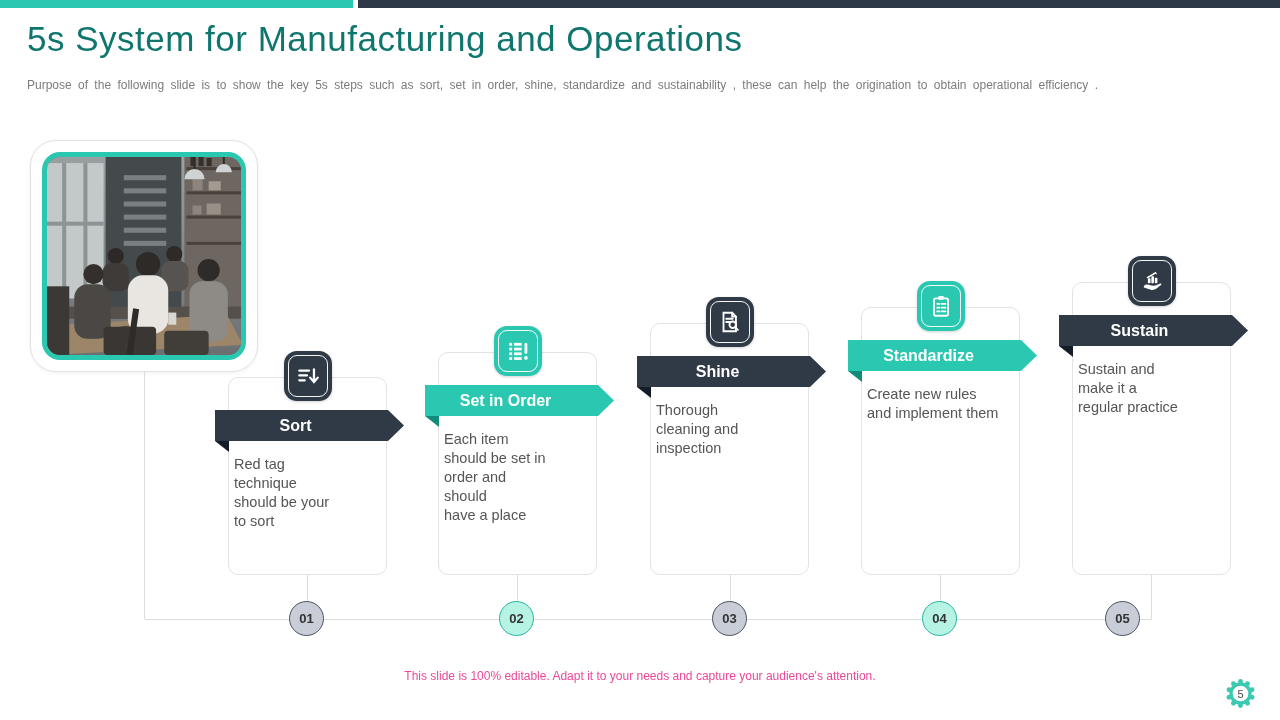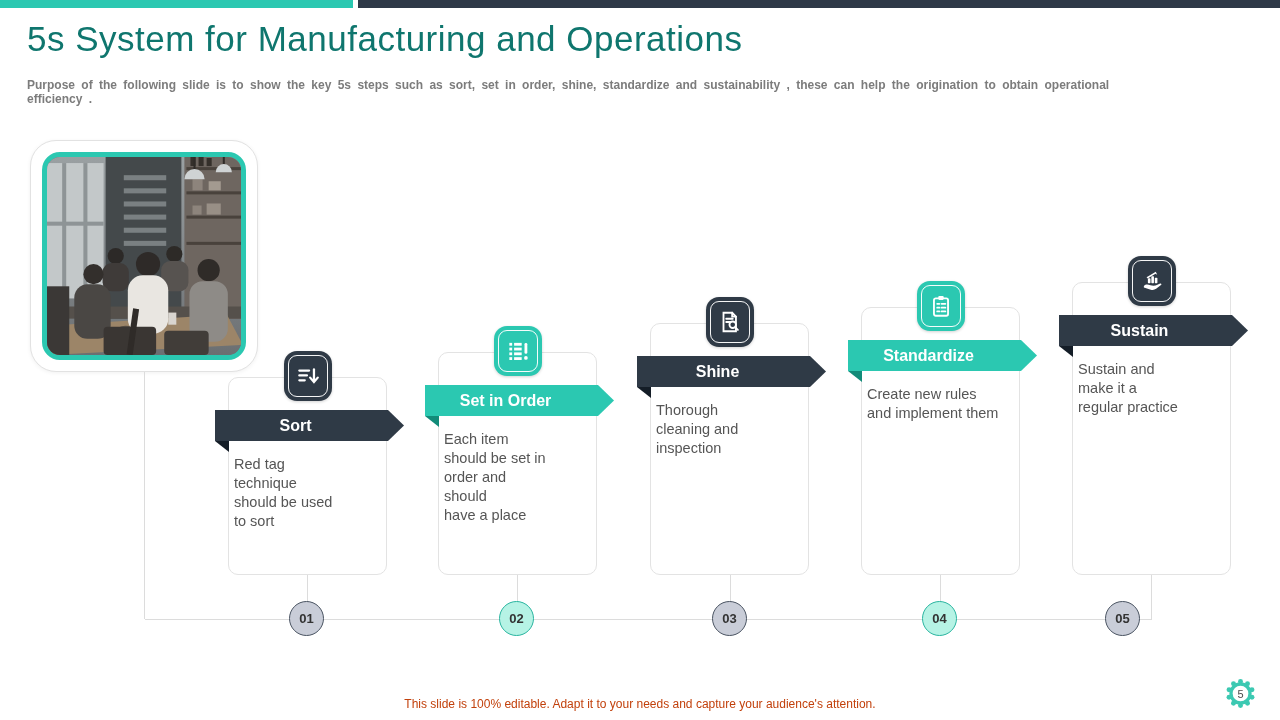--- a/index.html
+++ b/index.html
@@ -11,21 +11,21 @@
   
   .bar-teal { position:absolute; left:0; top:0; width:353px; height:8px; background:#2bc8b1; }
   .bar-dark { position:absolute; left:358px; top:0; width:922px; height:8px; background:#2e3947; }
 
   .title {
     position:absolute; left:27px; top:19px; width:1000px;
     font-size:35px; letter-spacing:.5px; color:#0f766e; font-weight:400;
   }
   .subtitle {
     position:absolute; left:27px; top:78px; width:1120px;
-    font-size:12px; color:#7c7c7c; word-spacing:3px;font-weight:bold;
+    font-size:12px; color:#7c7c7c; word-spacing:3px;
   }
 
   
   .photo-card {
     position:absolute; left:30px; top:140px; width:228px; height:232px;
     background:#fff; border:1px solid #e2e2e2; border-radius:26px;
     box-shadow:0 1px 4px rgba(0,0,0,.06);
   }
   .photo-frame {
     position:absolute; inset:11px; border:5px solid #2bc8b1; border-radius:18px;
@@ -91,22 +91,22 @@
   .dot {
     position:absolute; top:601px; width:35px; height:35px; border-radius:50%;
     display:flex; align-items:center; justify-content:center;
     font-size:13px; font-weight:700; color:#333; z-index:2;
   }
   .dot-gray { background:#c9cdd8; border:1.5px solid #4a5462; }
   .dot-mint { background:#b6f3e5; border:1.5px solid #2ab5a0; }
   .dot-1{left:289px}.dot-2{left:499px}.dot-3{left:712px}.dot-4{left:922px}.dot-5{left:1105px}
 
   .footer-note {
-    position:absolute; left:0; right:0; top:697px; text-align:center;
-    font-size:12px; color:#c2410c;
+    position:absolute; left:0; right:0; top:669px; text-align:center;
+    font-size:12px; color:#ec4899;
   }
   .page-gear { position:absolute; left:1224px; top:677px; width:33px; height:33px; }
   .page-gear svg { display:block; width:100%; height:100%; }
   .page-num {
     position:absolute; inset:0; display:flex; align-items:center; justify-content:center;
     font-size:11px; color:#4a4a4a;
   }
 </style>
 </head>
 <body>
@@ -198,21 +198,21 @@
             <path d="M14 13.5l3.5 4 3.5-4"></path>
         </svg>
       </div>
     </div>
     <div class="fold"></div>
     <div class="banner">
       <span class="banner-label">Sort</span>
     </div>
     <div class="step-desc">Red tag
 technique
-should be used
+should be your
 to sort</div>
   </div>
 
   <div class="step-card card-2 theme-teal">
     <div class="icon-badge">
       <div class="icon-inner">
         <svg viewBox="0 0 24 24" fill="#fff">
           <rect x="4" y="4.5" width="2.6" height="2.6"></rect>
             <rect x="8.4" y="4.5" width="7" height="2.6"></rect>
           <rect x="4" y="8.9" width="2.6" height="2.6"></rect>

